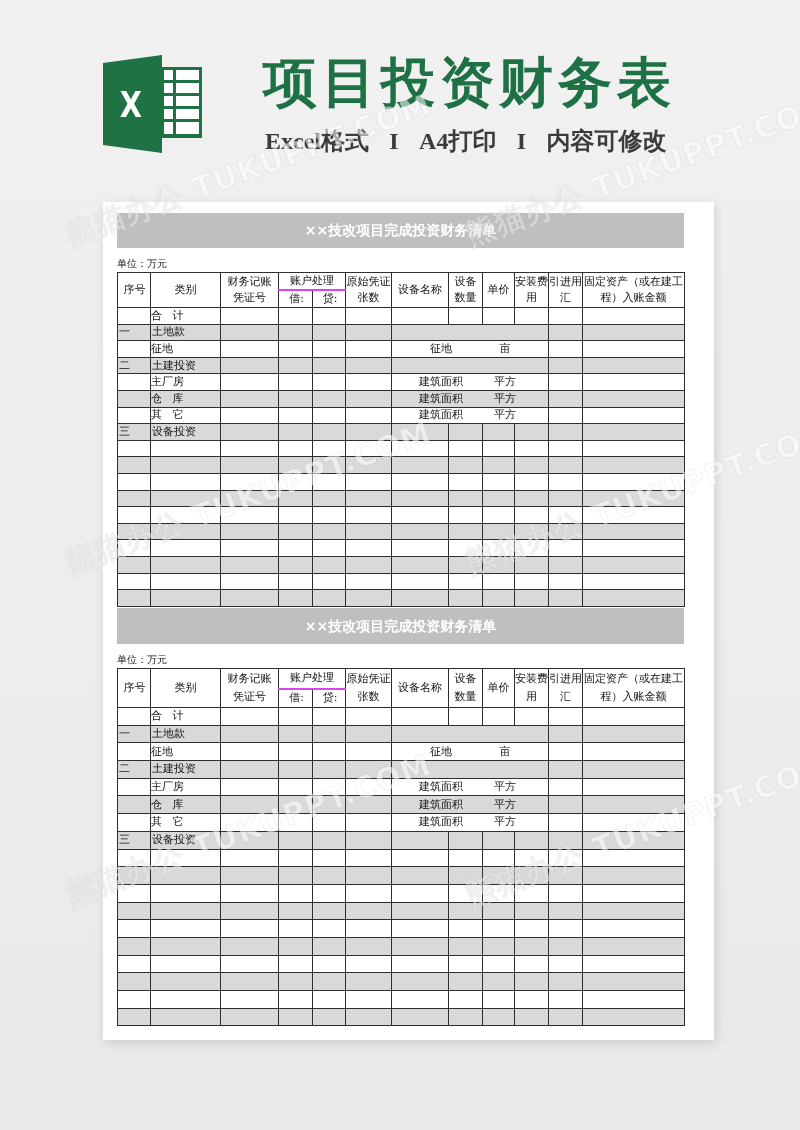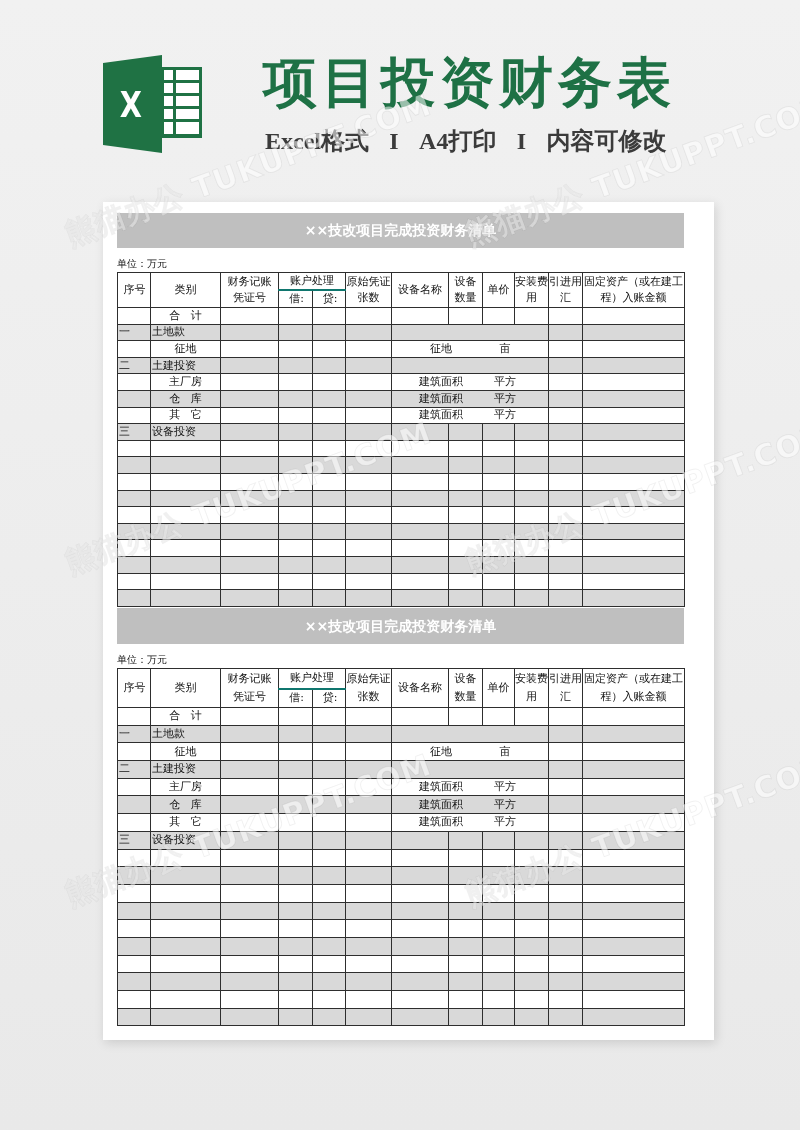--- a/index.html
+++ b/index.html
@@ -26,26 +26,26 @@
 
     table.grid { border-collapse:collapse; table-layout:fixed; width:567px; border:1.5px solid #222; }
     table.grid td { border:1.5px solid #2e2e2e; padding:0; font-size:11px; line-height:12px; color:#111; overflow:hidden; white-space:pre; vertical-align:middle; }
     table.grid thead td { text-align:center; background:#fff; }
     .s1 thead tr.h1 { height:17px; } .s1 thead tr.h2 { height:18px; }
     .s2 thead tr.h1 { height:20px; } .s2 thead tr.h2 { height:19px; }
     .s1 thead td .ln { display:block; line-height:16px; }
     .s2 thead td .ln { display:block; line-height:18px; }
     thead td.left { text-align:left; padding-left:1px; }
     thead td.sub { background:#d9d9d9; text-align:left; padding-left:2px; }
-    thead td.acct { border-bottom:2px solid #0f766e; }
+    thead td.acct { border-bottom:2px solid #d946ef; }
 
     .s1 tbody tr { height:16.6px; }
     .s2 tbody tr { height:17.7px; }
     tbody tr.shade td { background:#d9d9d9; }
-    tbody td.center { text-align:center; }
+    tbody td.center { text-align:left; }
     tbody td.left { text-align:left; padding-left:1px; }
     .merged-wrap { position:relative; width:100%; height:100%; }
     .m-label { position:absolute; left:0; width:98px; text-align:center; top:50%; transform:translateY(-50%); }
     .m-unit { position:absolute; left:96px; width:34px; text-align:center; top:50%; transform:translateY(-50%); }
   </style>
 </head>
 <body>
 
 <div class="bg">
 

